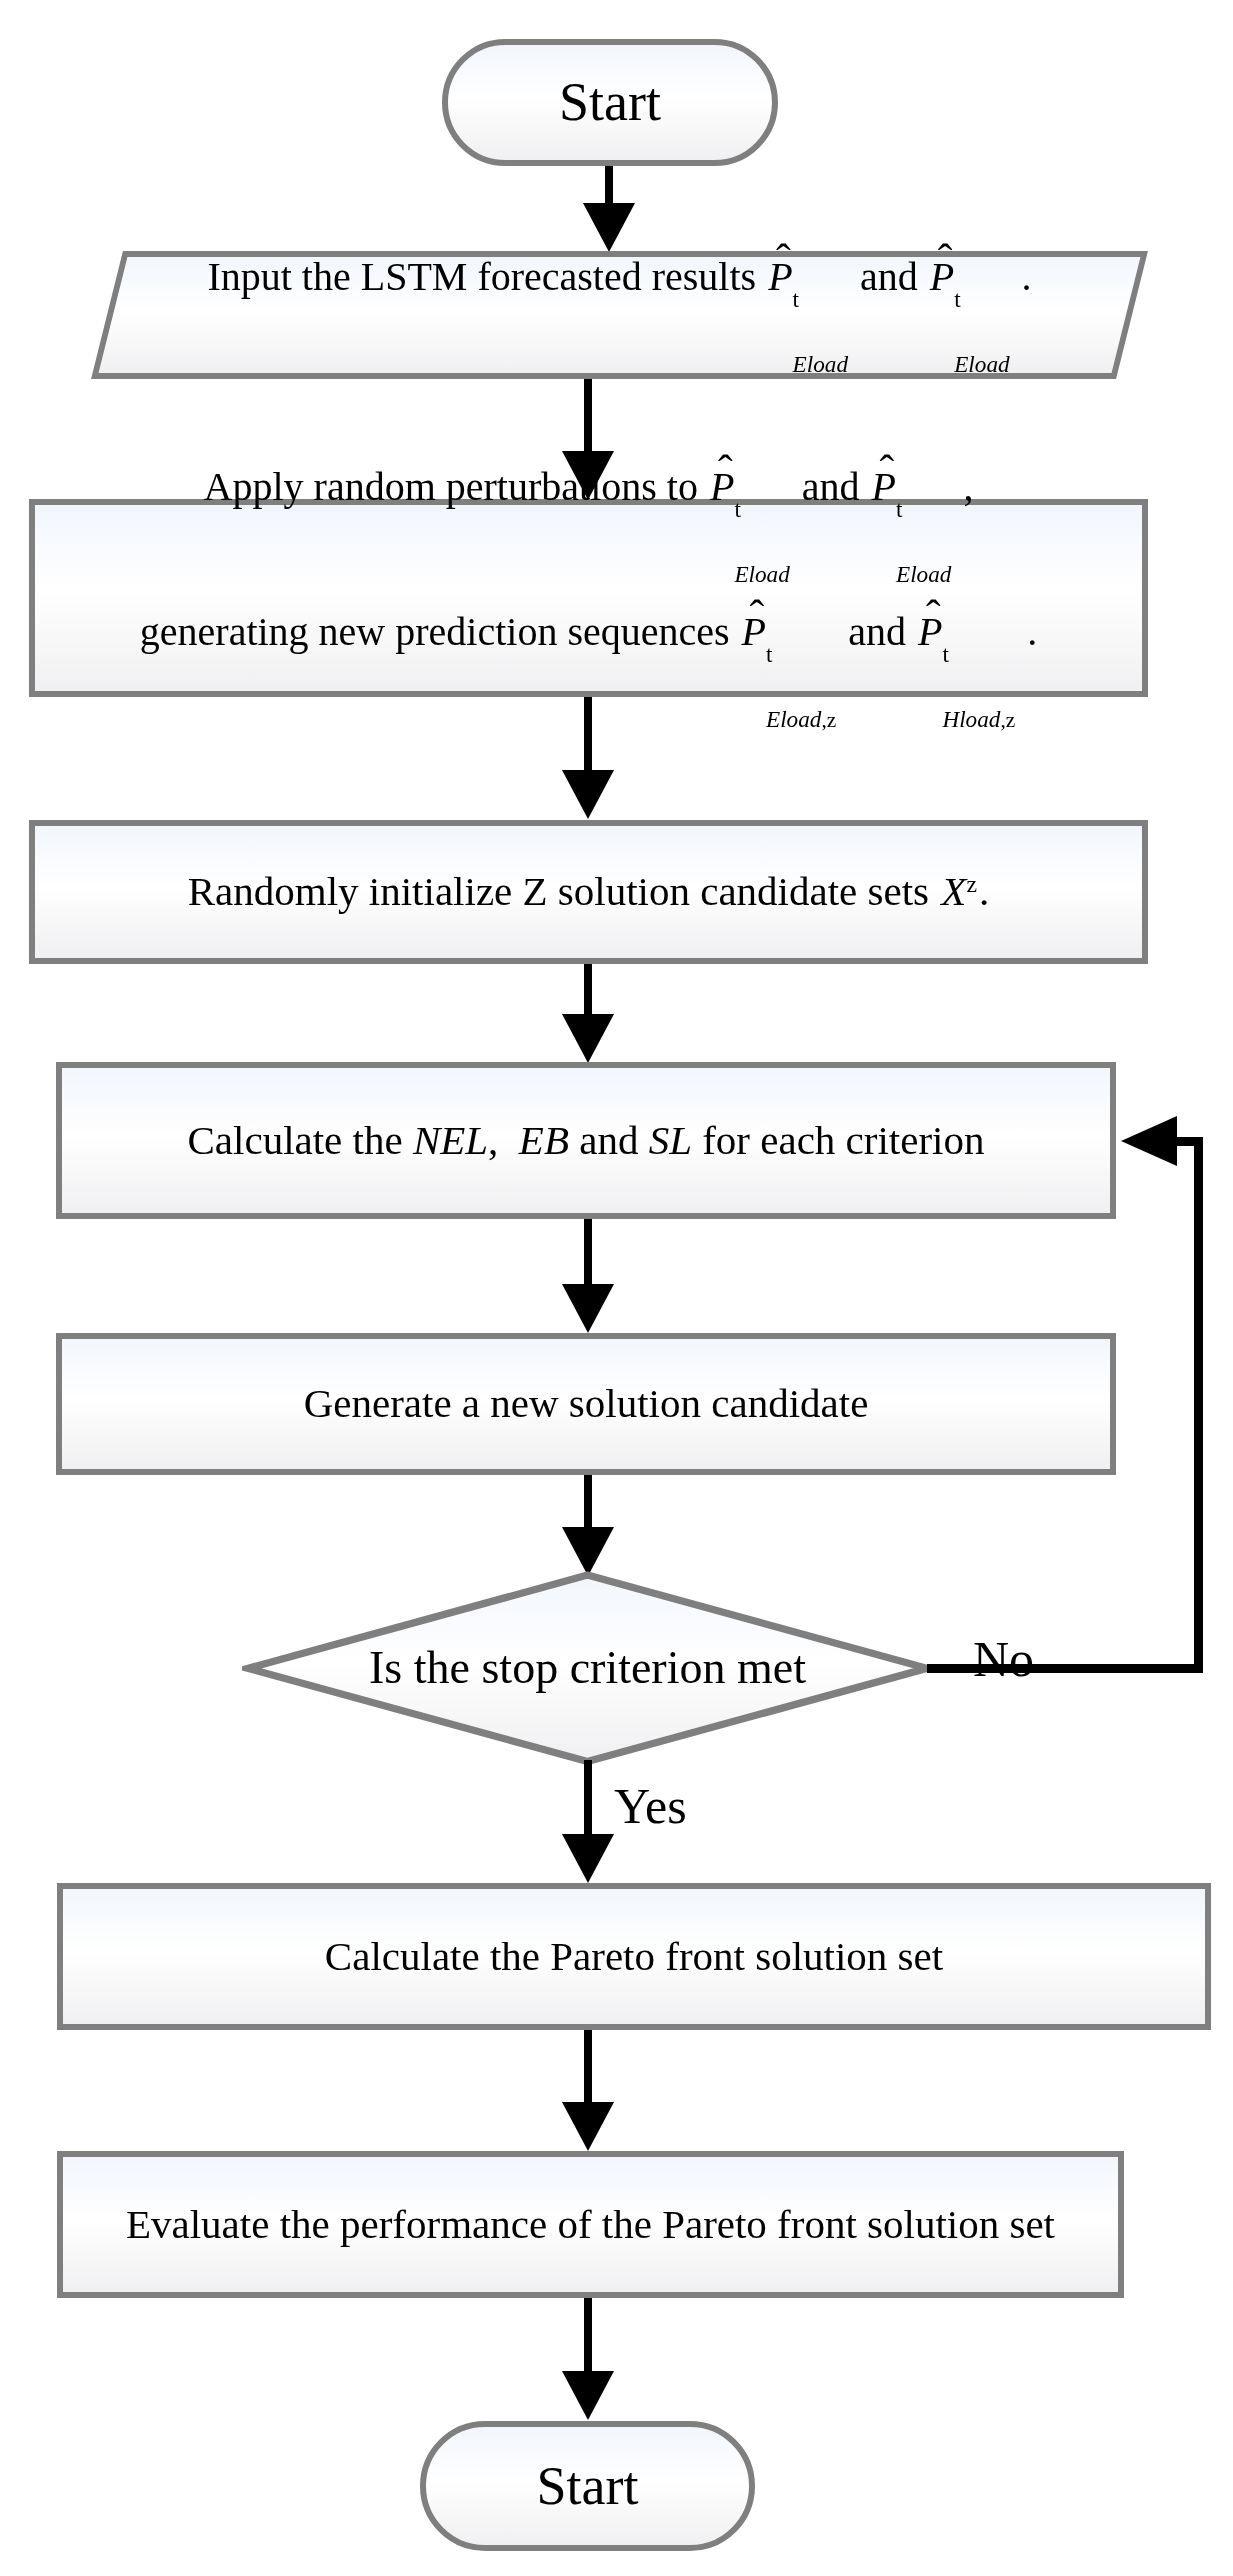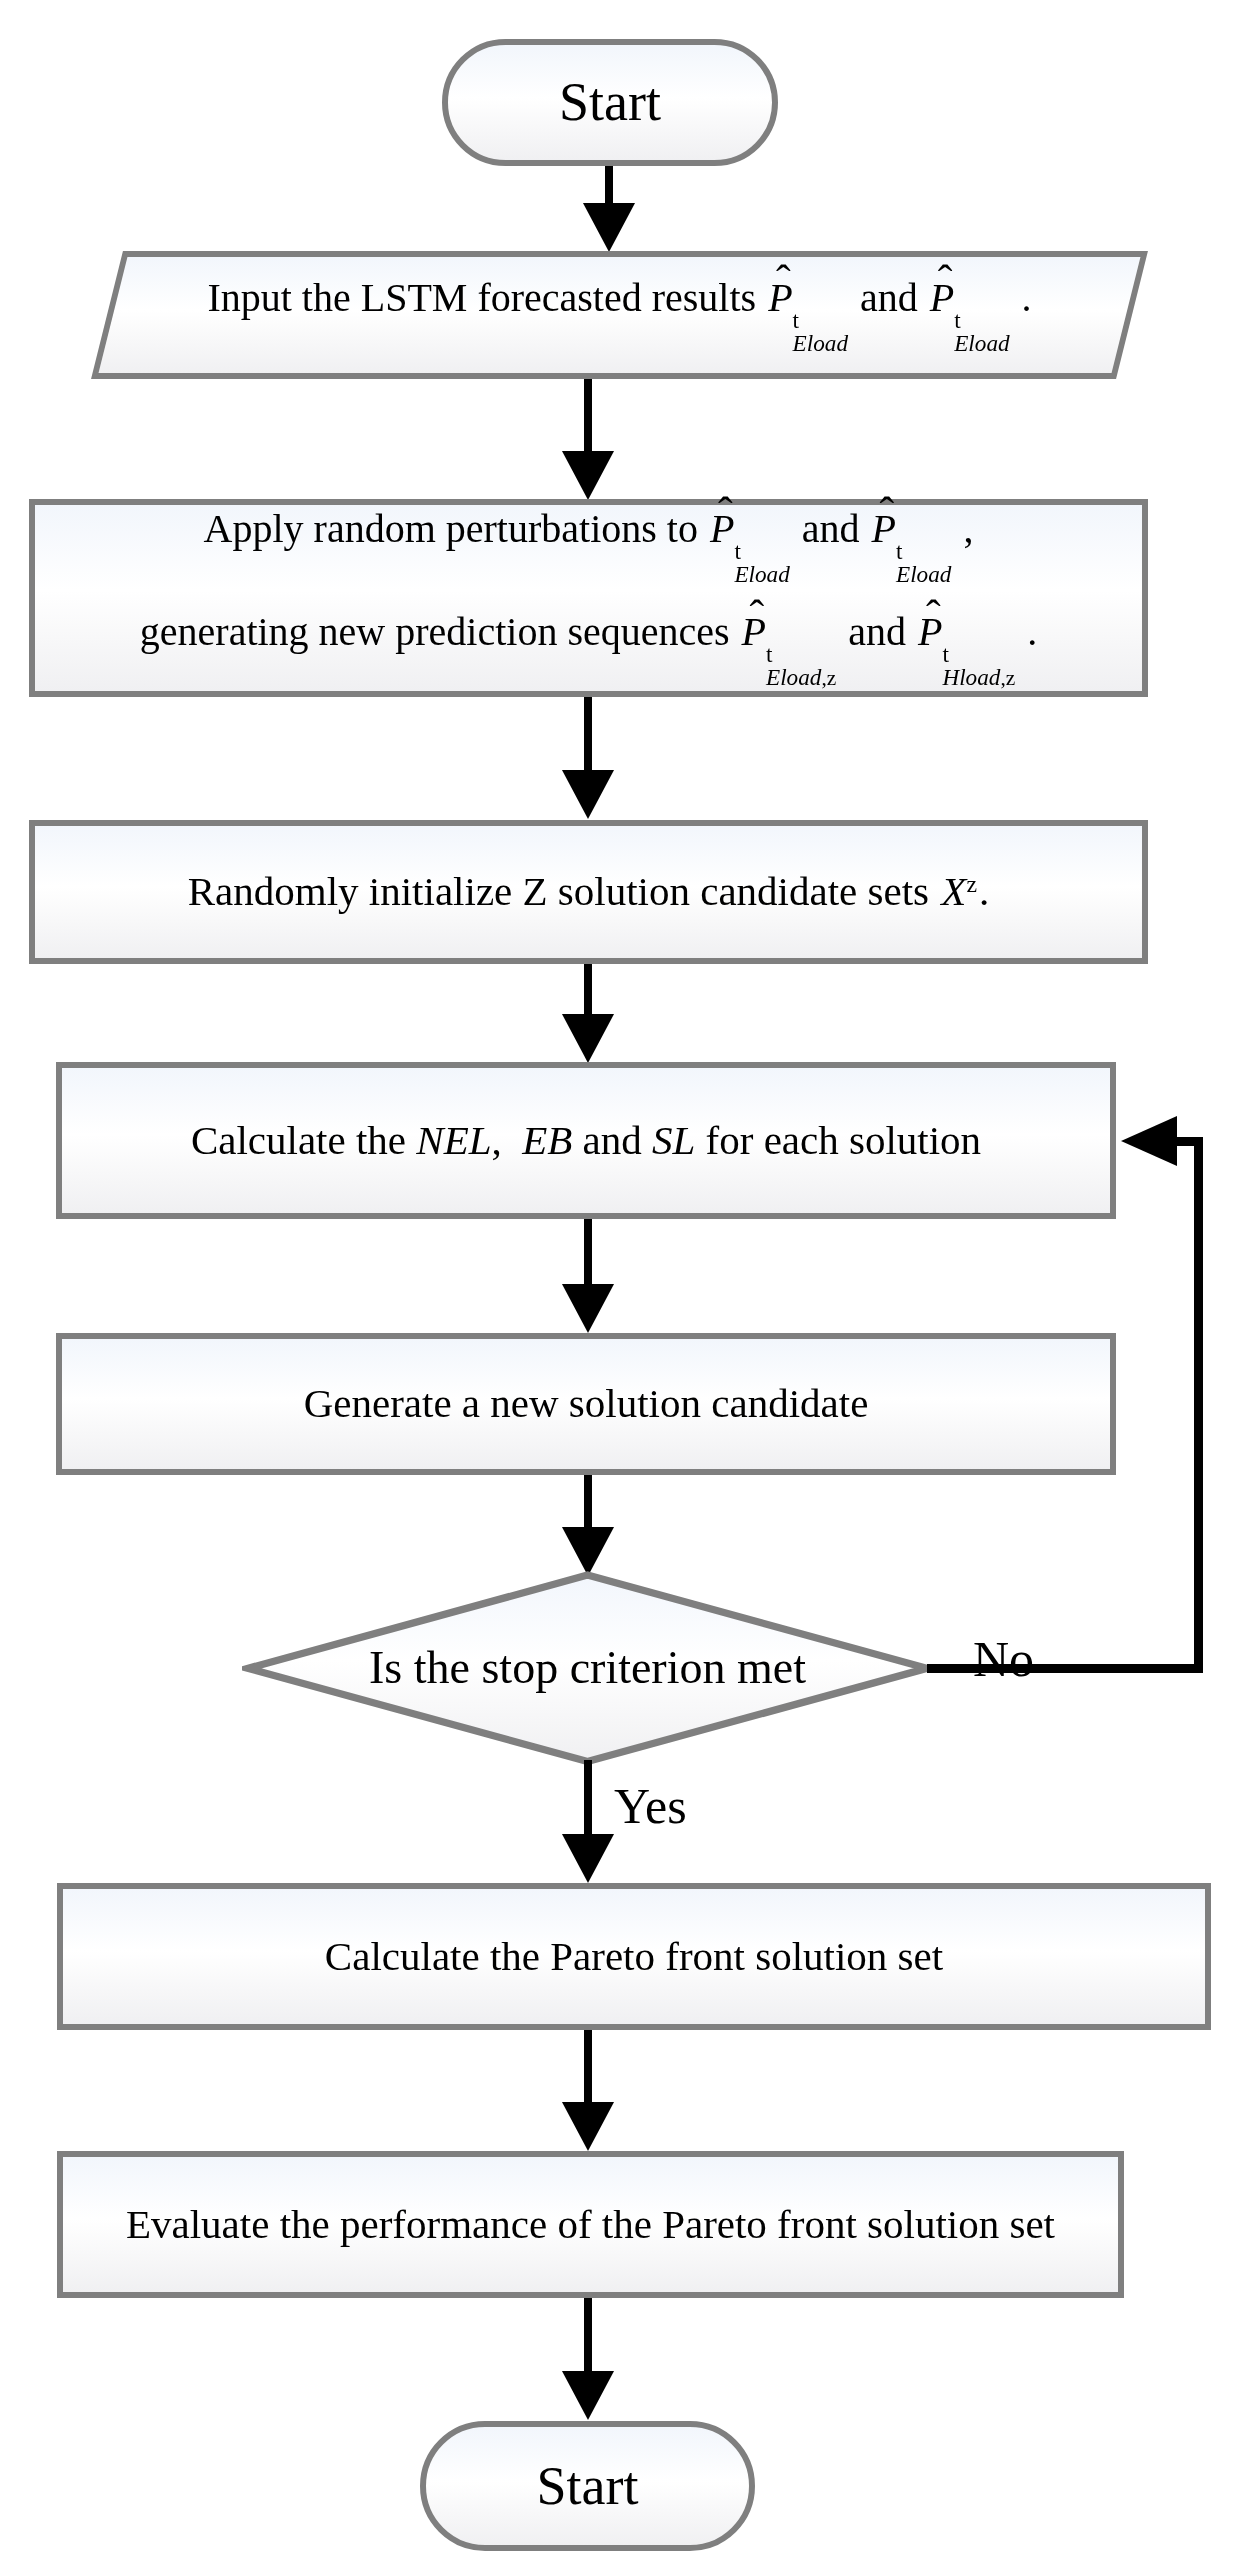--- a/index.html
+++ b/index.html
@@ -48,21 +48,21 @@
 
   
   .matom{display:inline-block;white-space:nowrap;margin:0 0.05em;}
   .mbase{font-style:italic;position:relative;}
   .mhat{position:absolute;font-style:normal;left:0.18em;top:-0.42em;font-size:1.1em;}
   .mstack{
     display:inline-flex;flex-direction:column;align-items:flex-start;
     font-size:0.58em;line-height:1.0;vertical-align:-0.72em;
   }
   .msup{display:block;min-height:1em;font-style:normal;}
-  .msub{display:block;white-space:nowrap;}
+  .msub{display:block;white-space:nowrap;margin-top:42px;}
   .msubi{font-style:italic;}
   .msubr{font-style:normal;font-size:0.92em;}
   .msupo{font-size:0.58em;vertical-align:0.55em;font-style:normal;}
 
   
   #n-start-top{left:442px;top:39px;width:336px;height:127px;}
   #n-input{left:107px;top:251px;width:1025px;height:128px;}
   #n-perturb{left:29px;top:499px;width:1119px;height:198px;}
   #n-init{left:29px;top:820px;width:1119px;height:144px;}
   #n-calc{left:56px;top:1062px;width:1060px;height:157px;}
@@ -170,21 +170,21 @@
     </div>
   </div>
 
   <div class="arrow" id="a4">
     <div class="shaft"></div>
     <div class="head"></div>
   </div>
 
   <div class="node boxnode" id="n-calc">
     <div class="label">
-      <span class="line"><span class="seg">Calculate the </span><span class="seg-i">NEL</span><span class="seg">,&nbsp; </span><span class="seg-i">EB</span><span class="seg"> and </span><span class="seg-i">SL</span><span class="seg"> for each solution</span></span>
+      <span class="line"><span class="seg">Calculate the </span><span class="seg-i">NEL</span><span class="seg">,&nbsp; </span><span class="seg-i">EB</span><span class="seg"> and </span><span class="seg-i">SL</span><span class="seg"> for each criterion</span></span>
     </div>
   </div>
 
   <div class="arrow" id="a5">
     <div class="shaft"></div>
     <div class="head"></div>
   </div>
 
   <div class="node boxnode" id="n-generate">
     <div class="label">Generate a new solution candidate</div>

